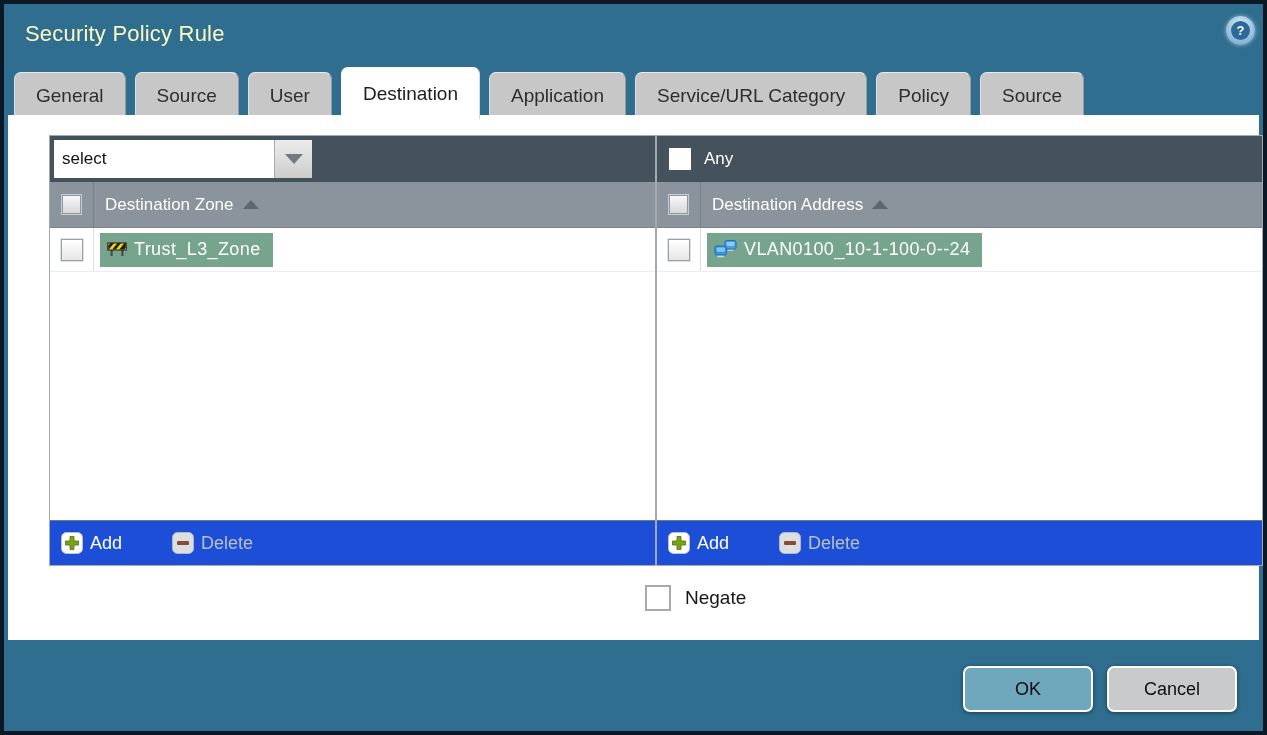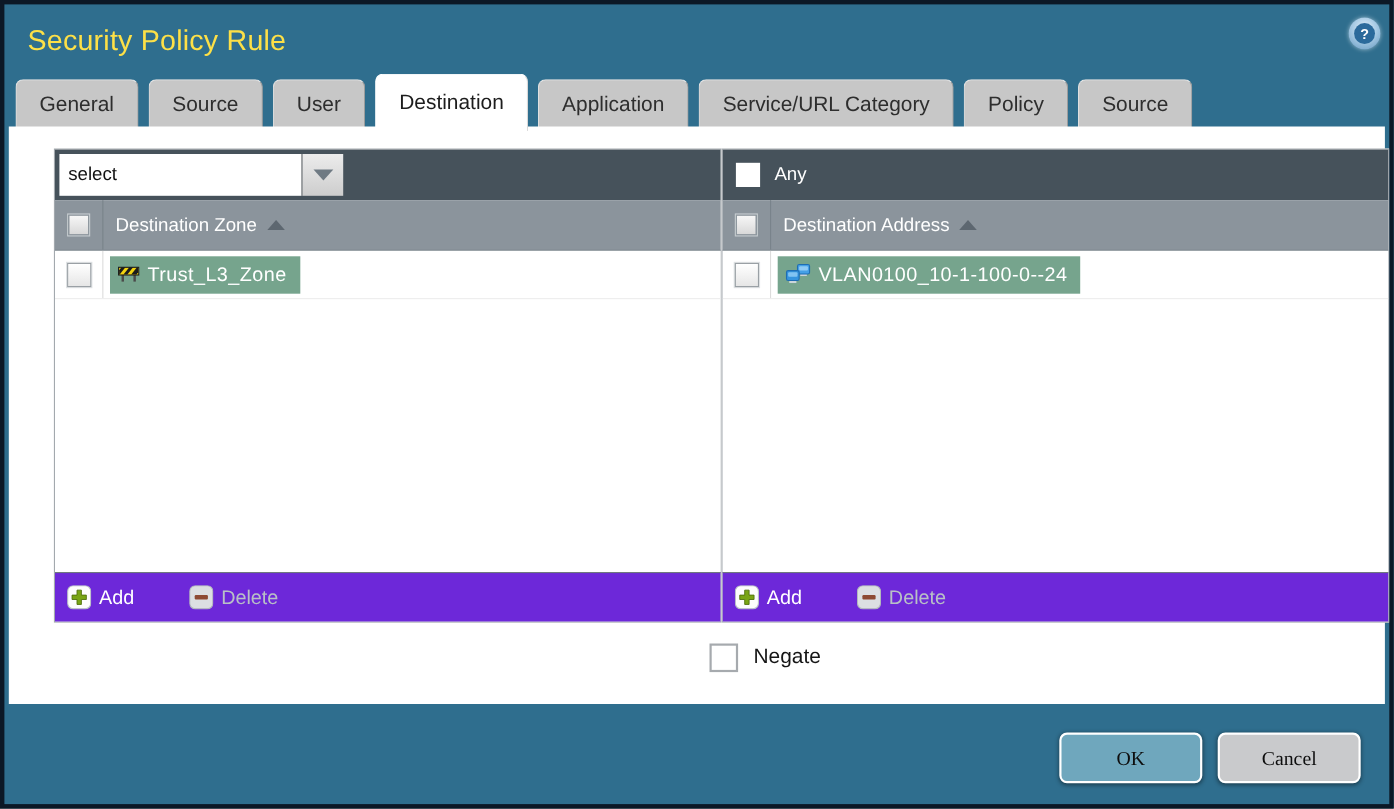--- a/index.html
+++ b/index.html
@@ -6,21 +6,21 @@
   html,body { background:#222; }
   body { font-family:"Liberation Sans", sans-serif; }
 
   .window {
     position:relative; width:1267px; height:735px;
     background:#2f6e8e; border:4px solid #0c1826; overflow:hidden;
   }
 
   
   .titlebar { position:absolute; left:0; top:0; width:100%; height:60px; }
-  .title { position:absolute; left:21px; top:17px; color:#fde047; font-size:26px; letter-spacing:0.2px; }
+  .title { position:absolute; left:21px; top:17px; color:#fef9c3; font-size:22px; letter-spacing:0.2px; }
   .help { position:absolute; left:1222px; top:12px; width:29px; height:29px; border-radius:50%;
           background:radial-gradient(circle at 50% 35%, #e6f1f9 0%, #a8cbe5 45%, #6699c0 100%);
           display:flex; align-items:center; justify-content:center; cursor:pointer;
           box-shadow:0 0 4px rgba(255,255,255,0.5); }
   .help-inner { width:19px; height:19px; border-radius:50%; background:#2b6a9b;
           color:#fff; font-size:13px; font-weight:bold; display:flex; align-items:center; justify-content:center; }
 
   
   .tabbar { position:absolute; left:10px; top:63px; height:52px; display:flex; align-items:flex-end; gap:9px; }
   .tab { height:47px; padding:0 21px; background:#c7c7c7; color:#2e2e2e; font-size:19px;
@@ -64,35 +64,35 @@
             border-bottom:9px solid #5d6770; }
 
   .panel-rows { flex:1 1 auto; background:#fff; overflow:hidden; }
   .row { height:44px; display:flex; align-items:center; border-bottom:1px solid #ededed; }
   .row .check-cell { border-right:1px solid #dcdcdc; }
   .row-checkbox { width:22px; height:22px; background:linear-gradient(#ffffff,#e6e6e6);
                   border:1px solid #9aa0a5; box-shadow:0 0 0 1px #dfe2e4; cursor:pointer; }
   .tag { display:inline-flex; align-items:center; gap:7px; background:#76a48d; color:#fff;
          height:34px; padding:0 12px 0 7px; margin-left:6px; font-size:18px; letter-spacing:0.4px; cursor:default; }
 
-  .panel-footer { height:45px; background:#6d28d9; display:flex; align-items:center; flex:0 0 auto;
+  .panel-footer { height:45px; background:#1d4ed8; display:flex; align-items:center; flex:0 0 auto;
                   border-top:1px solid #6f787f; padding-left:11px; gap:26px; }
   .foot-btn { display:flex; align-items:center; gap:7px; cursor:pointer; }
   .foot-btn .lbl { color:#fff; font-size:18px; }
   .foot-btn.disabled { cursor:default;padding-left:24px; }
   .foot-btn.disabled .lbl { color:#b9c0c6; }
 
   
   .negate { position:absolute; left:637px; top:470px; display:flex; align-items:center; }
   .negate-box { width:26px; height:26px; background:#fff; border:2px solid #a6aaae; cursor:pointer; }
   .negate-label { margin-left:14px; font-size:19px; color:#161616; }
 
   
   .btn { position:absolute; top:662px; width:130px; height:46px; border:2px solid #ffffff; border-radius:7px;
-         font-family:Liberation Serif, serif; font-size:18px; color:#0e0e0e; cursor:pointer;
+         font-family:Liberation Sans, sans-serif; font-size:18px; color:#0e0e0e; cursor:pointer;
          box-shadow:0 1px 4px rgba(0,0,0,0.45); display:flex; align-items:center; justify-content:center; }
   .btn-ok { left:959px; background:#6fa7bd; }
   .btn-cancel { left:1103px; background:#c9cacc; }
 
   svg { display:block; }
 </style>
 </head>
 <body>
 
 <div class="window">

